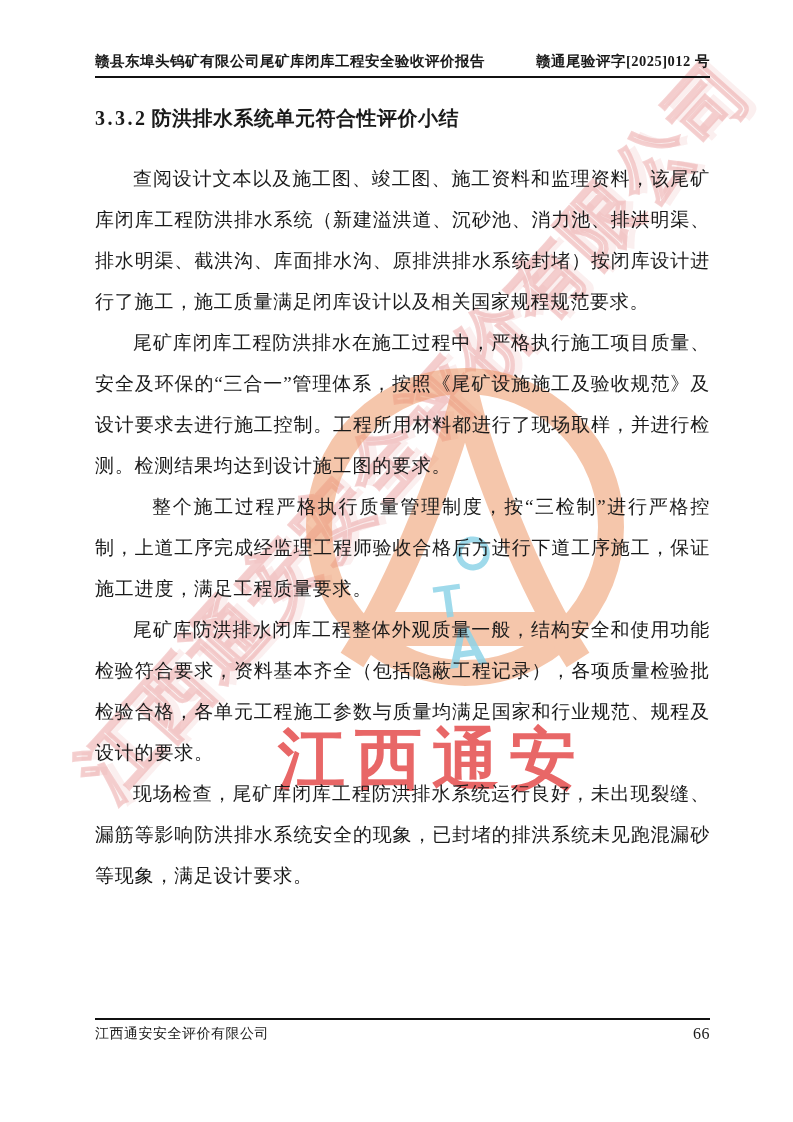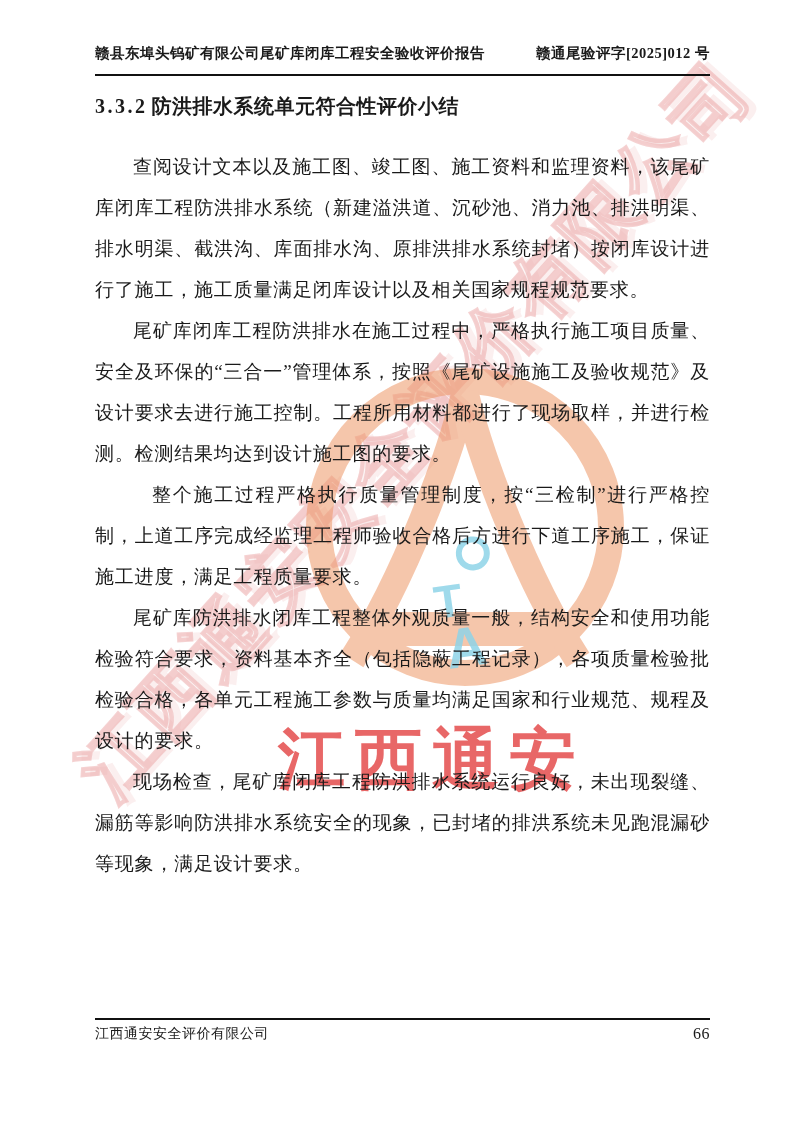--- a/index.html
+++ b/index.html
@@ -31,27 +31,27 @@
   }
   .wm-cyan-t { position:absolute; left:10px; top:34px; font-size:46px; }
   .wm-cyan-a { position:absolute; left:15px; top:76px; font-size:56px; }
   .wm-red {
     position:absolute; left:278px; top:714px;
     font-size:67px; font-weight:bold; letter-spacing:10px;
     color:rgba(226,60,60,0.78); white-space:nowrap;
   }
   
   .header {
-    position:absolute; left:95px; right:83px; top:44px; z-index:2;
+    position:absolute; left:95px; right:83px; top:52px; z-index:2;
     display:flex; justify-content:space-between; align-items:flex-end;
     font-size:14.5px; font-weight:bold; letter-spacing:0.5px;
-    padding-bottom:11px; border-bottom:2.5px solid #111;
+    padding-bottom:5px; border-bottom:2.5px solid #111;
   }
   
-  .content { position:absolute; left:95px; right:83px; top:92px; z-index:2; }
+  .content { position:absolute; left:95px; right:83px; top:104px; z-index:2; }
   .heading {
     font-size:20px; font-weight:bold; margin:0 0 26px 0;
     line-height:28px; letter-spacing:0.5px;
   }
   .heading-num { letter-spacing:2.5px; margin-right:4px; }
   .para {
     margin:0; font-size:19px; line-height:41px; letter-spacing:0.8px;
     text-align:justify; text-indent:2em;
   }
   .para.extra-indent { text-indent:3em; }

